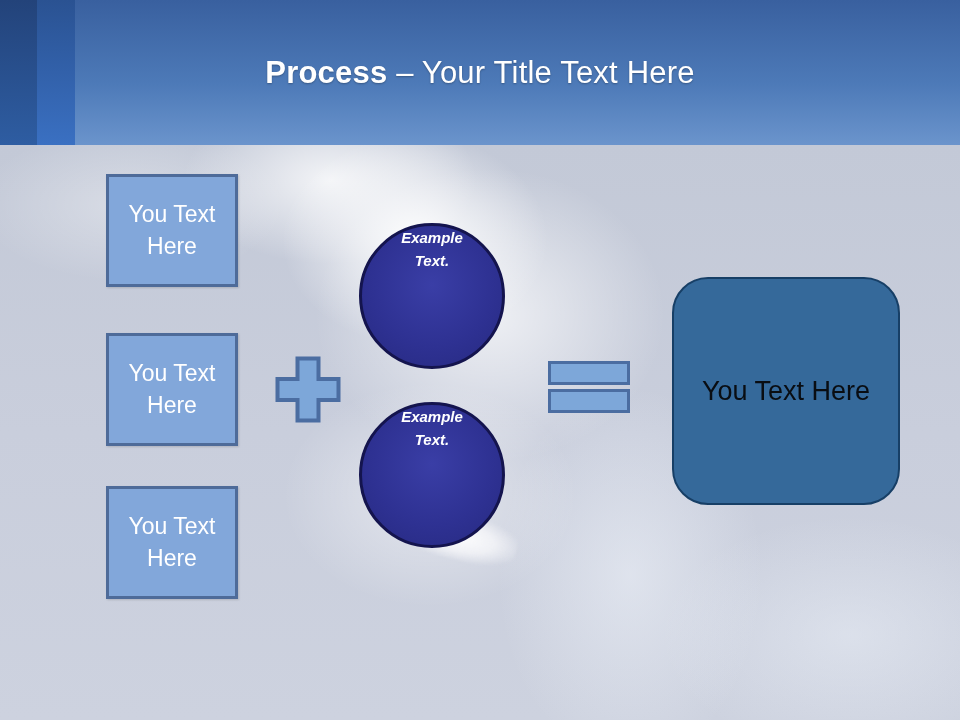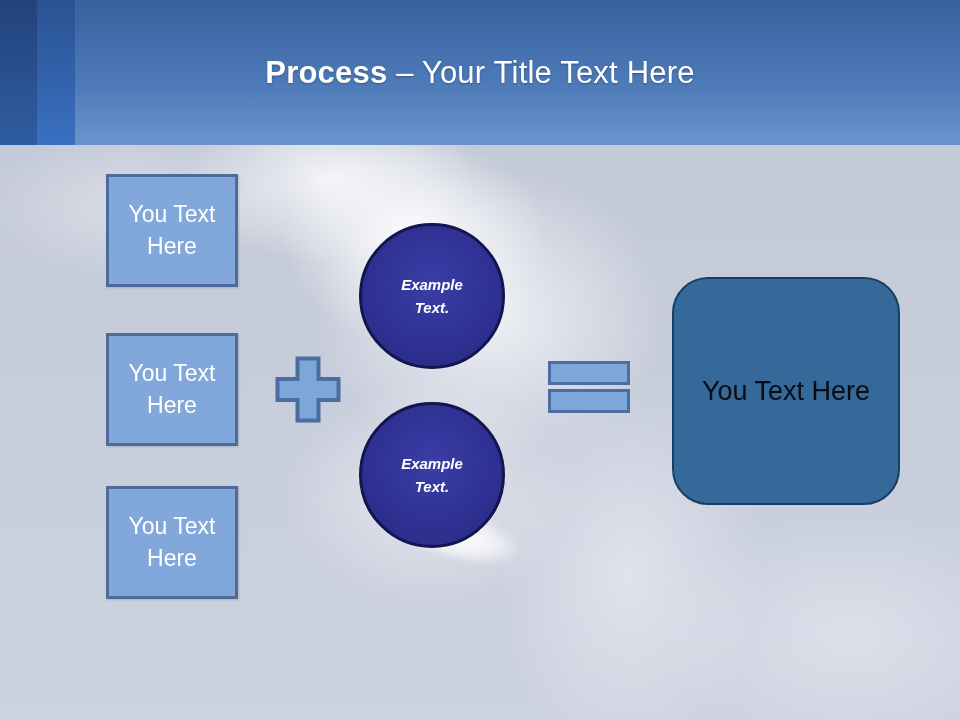--- a/index.html
+++ b/index.html
@@ -51,21 +51,21 @@
   
   .plus-shape { position:absolute; left:275px; top:356px; width:66px; height:67px; }
   .equals-bar { position:absolute; left:548px; width:82px; height:24px;
                 background:#7da7d9; border:3px solid #4b6da1; }
   .eq-top { top:361px; } .eq-bottom { top:389px; }
 
   
   .circle { position:absolute; left:359px; width:146px; height:146px; border-radius:50%;
             background:radial-gradient(circle at 50% 42%, #3a3ea6 0%, #2e3192 58%, #262980 100%);
             border:3px solid #14144e;
-            display:flex; align-items:center; justify-content:center; text-align:center;
+            display:flex; justify-content:center; text-align:center;
             color:#ffffff; font-size:15px; font-weight:700; font-style:italic; line-height:1.55; }
   .circle .lbl { display:block; width:84px; }
   .circle-1 { top:223px; } .circle-2 { top:402px; }
 
   
   .result-box { position:absolute; left:672px; top:277px; width:228px; height:228px;
                 background:#35699a; border:2px solid #173f66; border-radius:36px;
                 display:flex; align-items:center; justify-content:center; text-align:center;
                 color:#090d12; font-size:27px; }
 </style>

